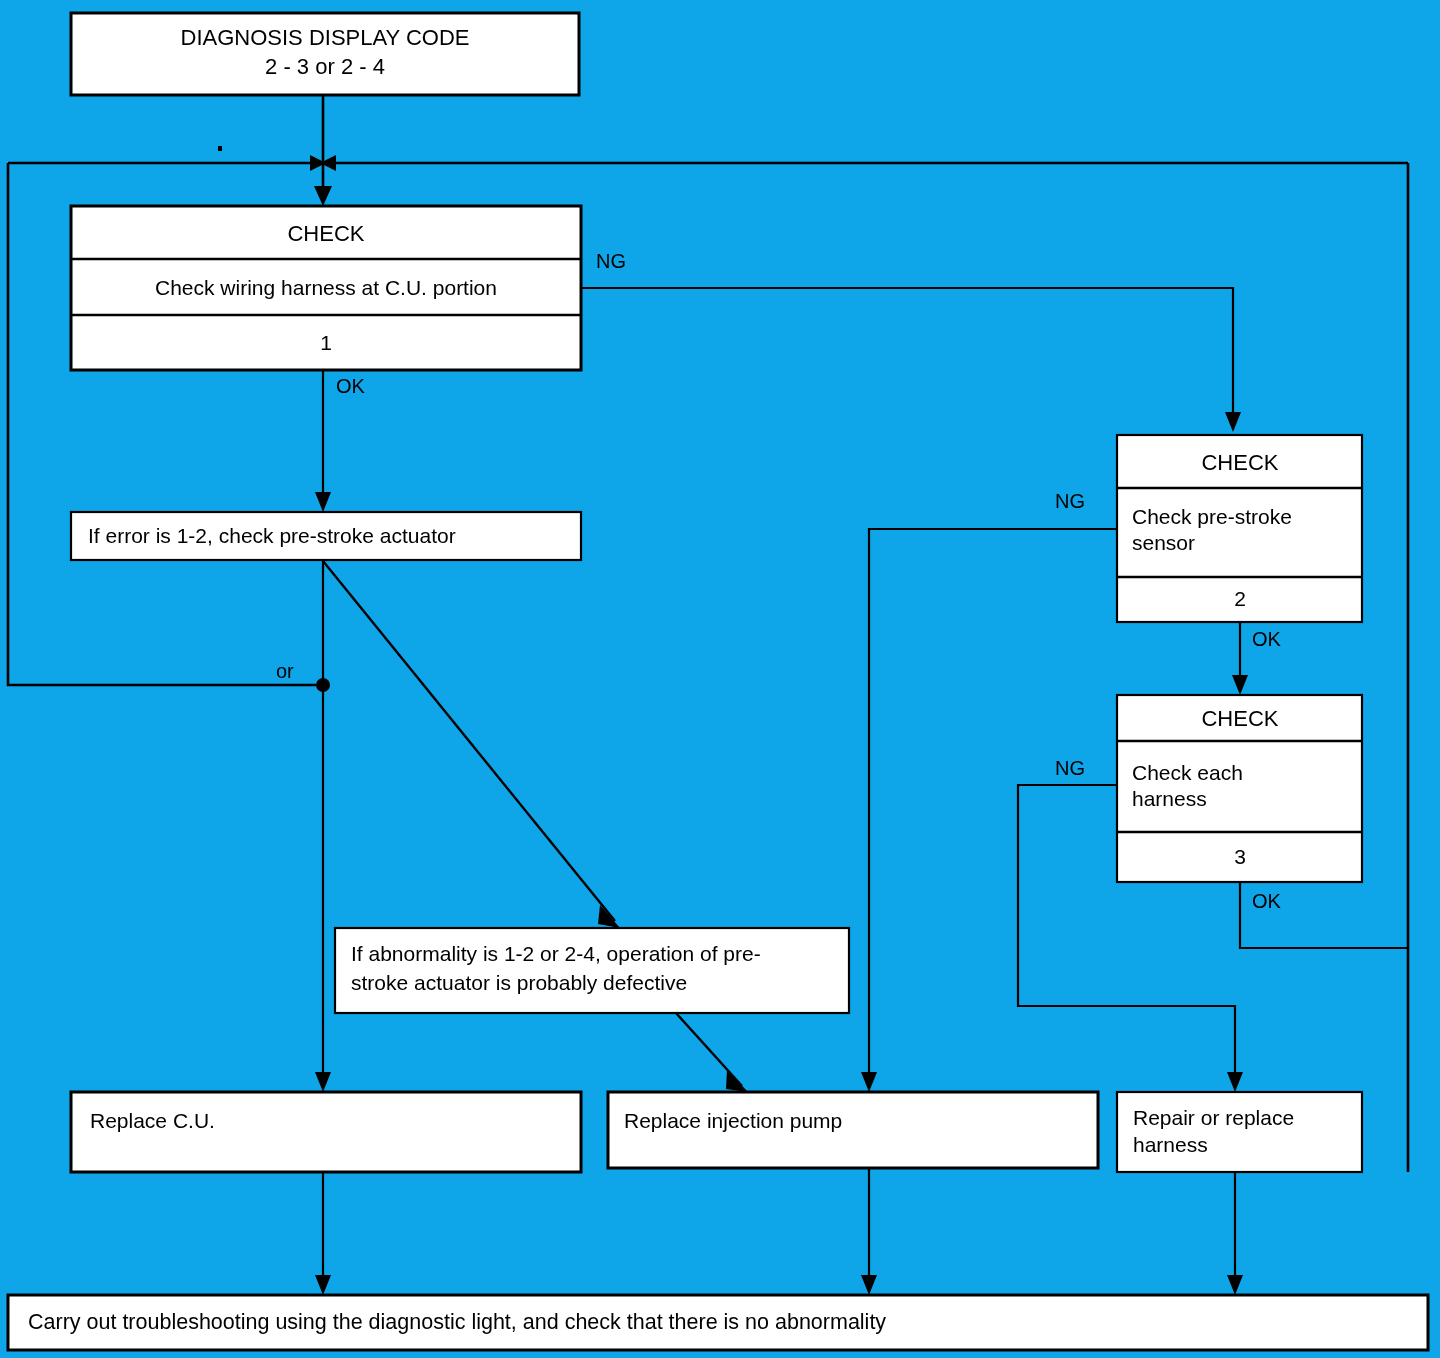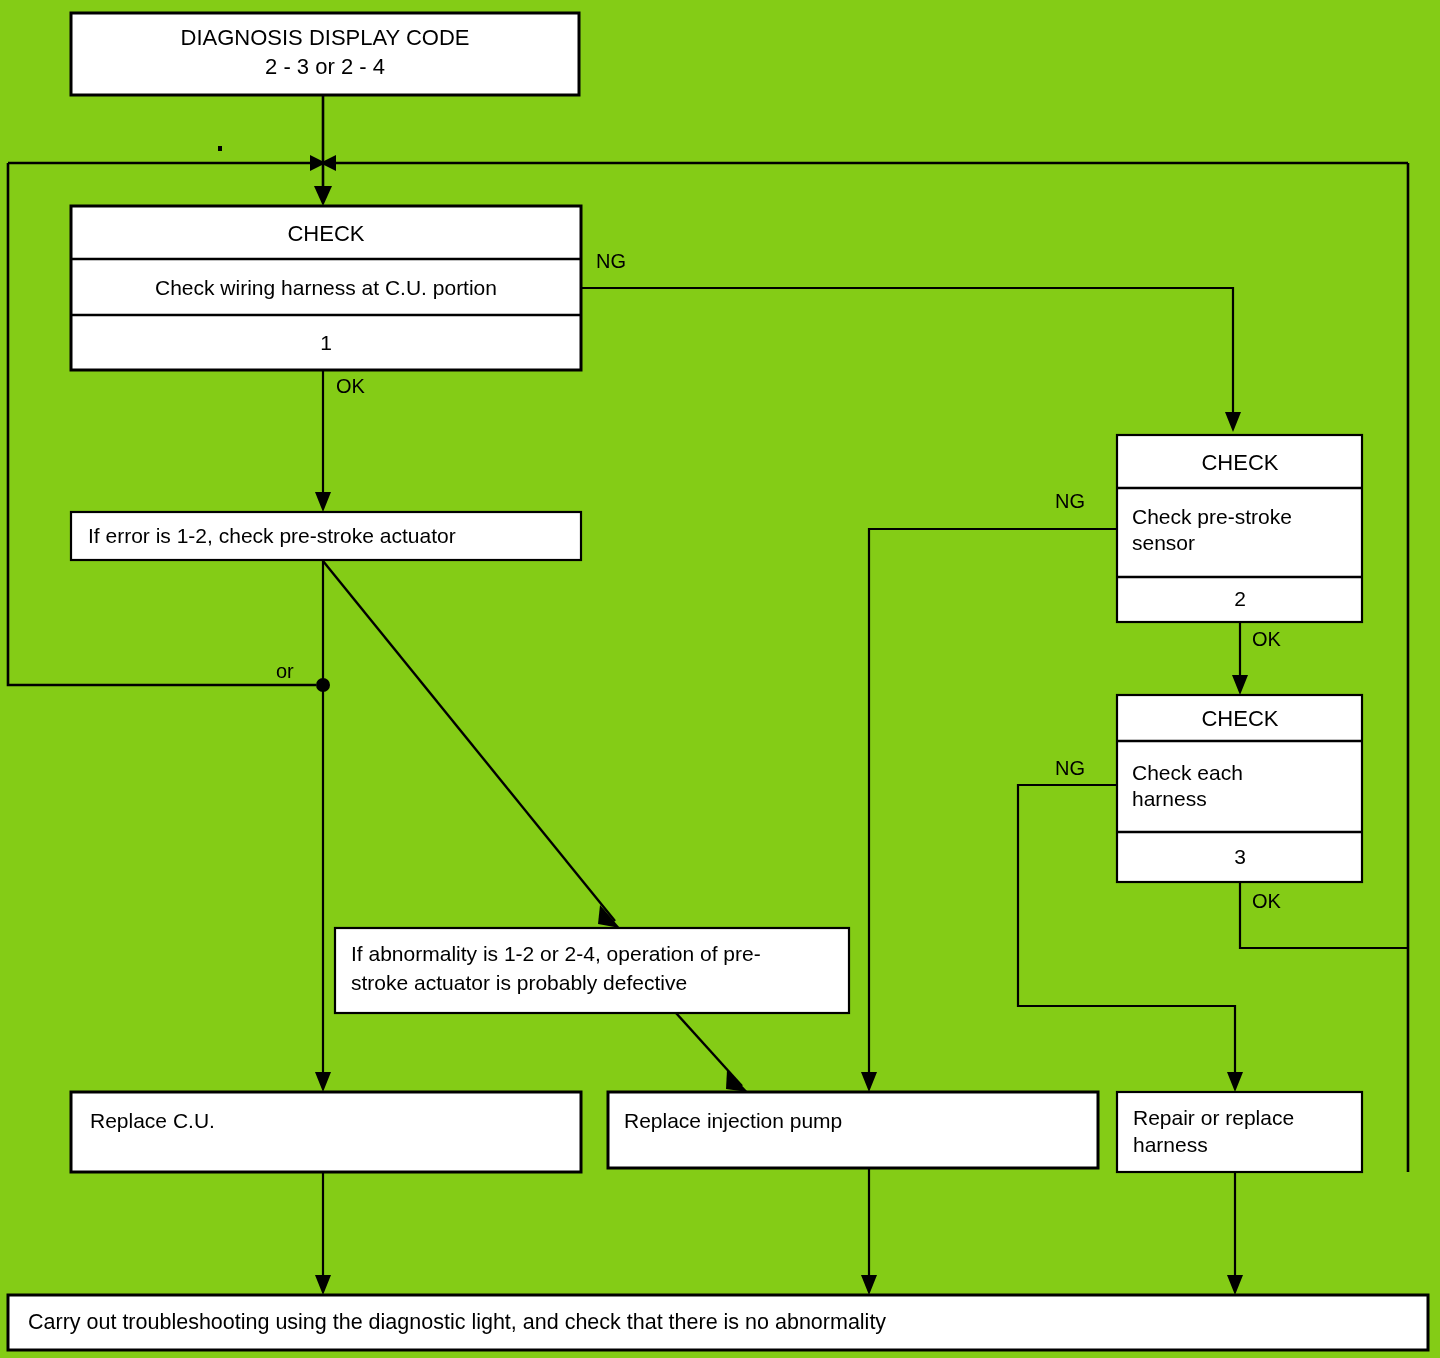--- a/index.html
+++ b/index.html
@@ -9,21 +9,21 @@
     background: #ffffff;
   }
   body {
     font-family: "Liberation Sans", sans-serif;
     color: #000000;
   }
   #diagram-root {
     position: relative;
     width: 1440px;
     height: 1358px;
-    background: #84cc16;
+    background: #0ea5e9;
     overflow: hidden;
   }
   svg.flow {
     position: absolute;
     left: 0;
     top: 0;
     width: 1440px;
     height: 1358px;
   }
   .box-rect {

